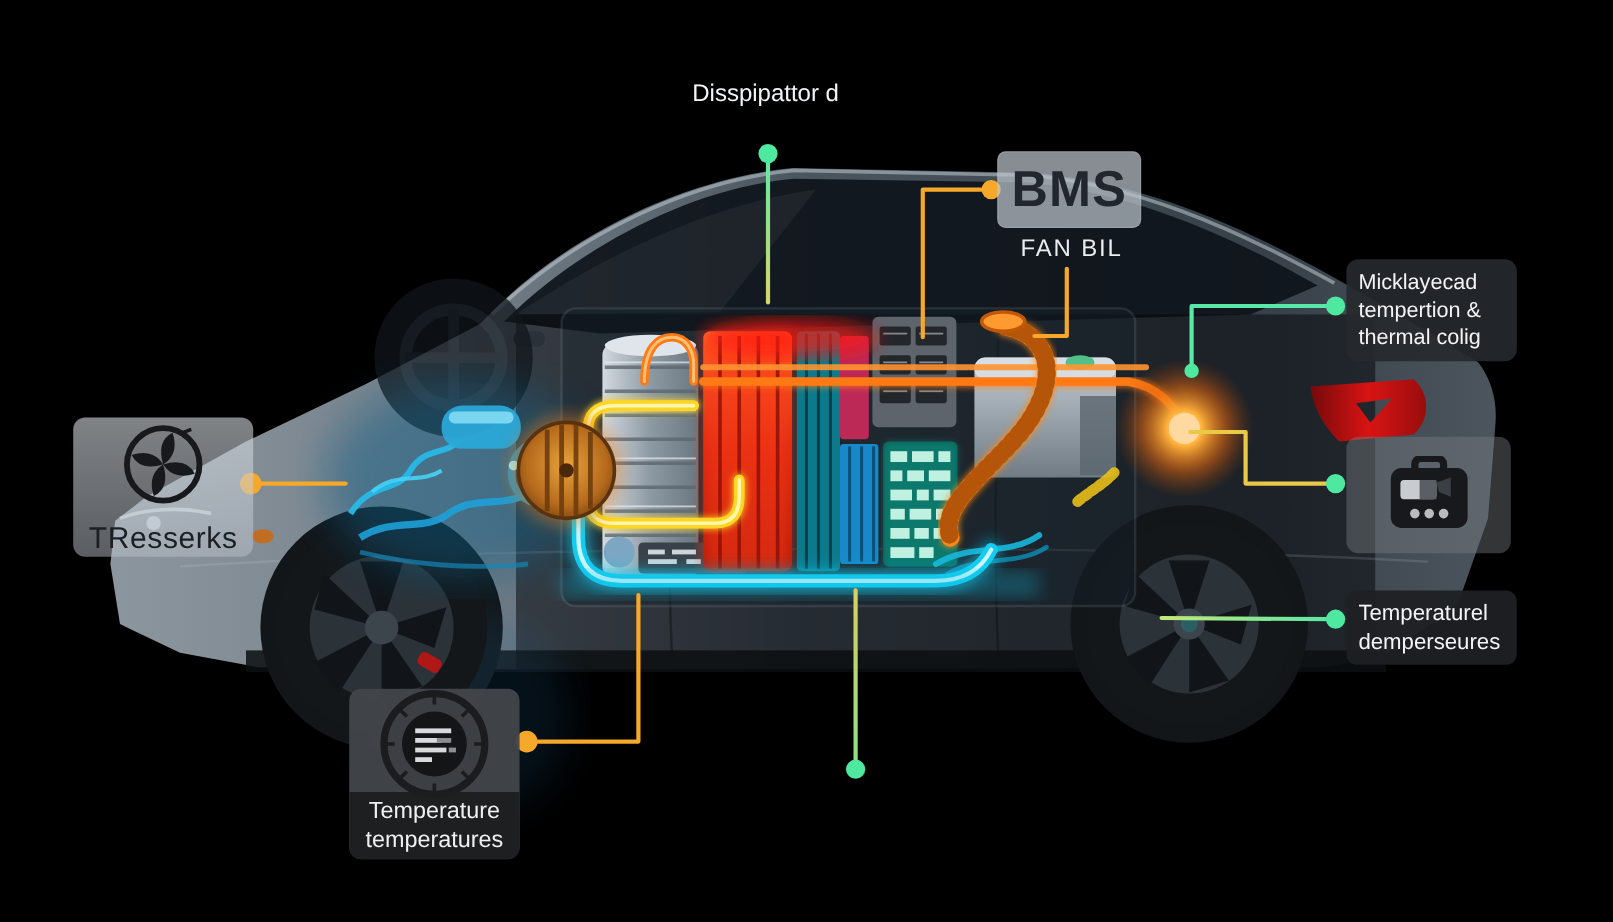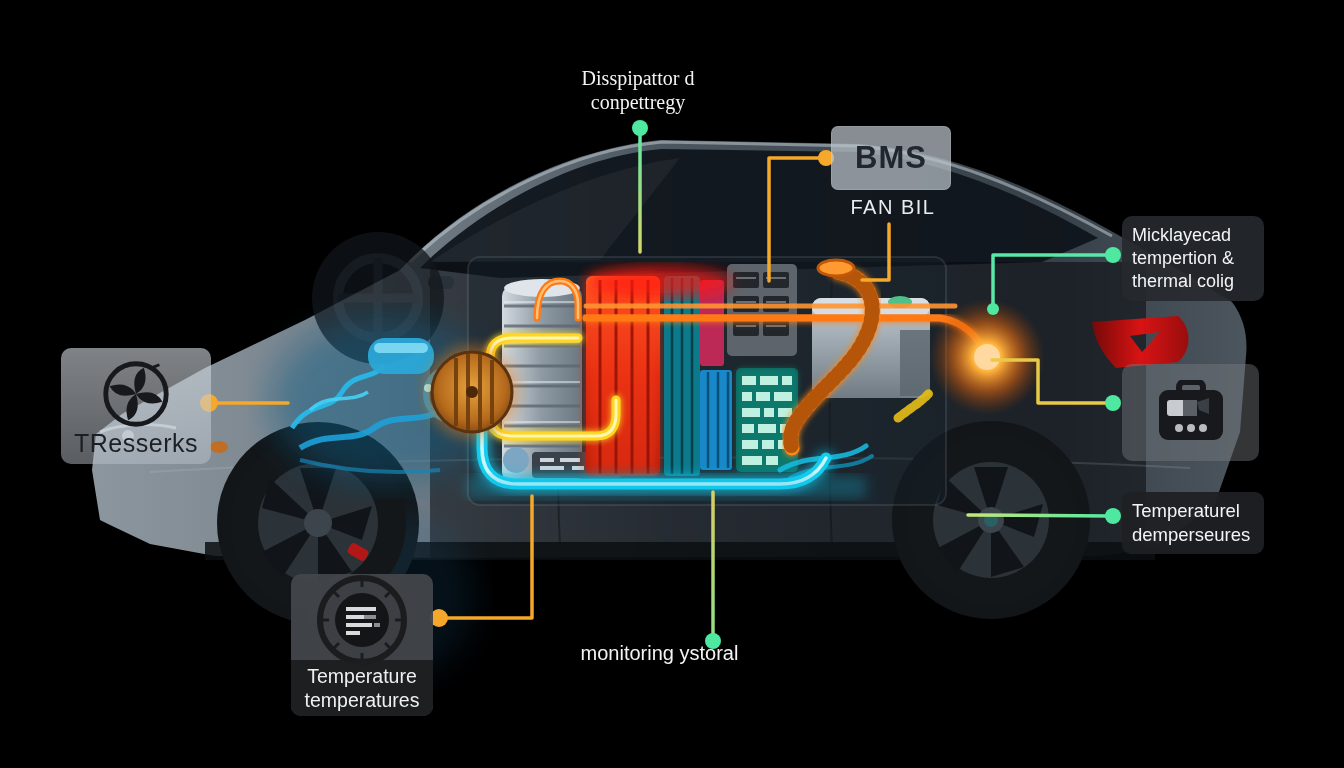--- a/index.html
+++ b/index.html
@@ -2,31 +2,31 @@
 <html><head>
 <meta charset="utf-8">
 <style>
   html,body{margin:0;padding:0;background:#000;}
   .stage{position:relative;width:1344px;height:768px;background:#000;overflow:hidden;
          font-family:"Liberation Sans",sans-serif;}
   .stage svg.scene{position:absolute;left:0;top:0;}
   .callout{position:absolute;color:#f2f4f6;}
   .txt-center{text-align:center;}
   .top-label{left:518px;top:66px;width:240px;font-size:20px;line-height:1.22;
-             text-shadow:0 1px 2px rgba(0,0,0,.8);font-family:Liberation Serif, serif;}
+             text-shadow:0 1px 2px rgba(0,0,0,.8);}
   .bms-box{left:831px;top:126px;width:120px;height:64px;border-radius:7px;
            background:rgba(187,196,203,.72);display:flex;align-items:center;justify-content:center;
-           color:#22262d;font-size:31px;font-weight:600;letter-spacing:1px;
+           color:#22262d;font-size:42px;font-weight:600;letter-spacing:1px;
            box-shadow:0 0 0 1px rgba(255,255,255,.12) inset;}
   .fan-bil{left:838px;top:196px;width:110px;font-size:20px;letter-spacing:1.5px;color:#e9edf0;}
   .thermal-box{left:1122px;top:216px;width:142px;background:rgba(38,41,45,.9);border-radius:10px;
                padding:8px 10px;font-size:18px;line-height:1.28;box-sizing:border-box;}
   .brand-box{left:61px;top:348px;width:150px;height:116px;border-radius:10px;
              background:linear-gradient(rgba(212,218,224,.60),rgba(188,196,204,.48));
-             display:flex;flex-direction:column;align-items:center;justify-content:center;}
+             display:flex;flex-direction:column;align-items:center;justify-content:space-between;}
   .brand-name{color:#1c2025;font-size:25px;font-weight:500;margin-top:-4px;letter-spacing:.5px;}
   .device-box{left:1122px;top:364px;width:137px;height:97px;border-radius:10px;
               background:rgba(122,126,130,.42);display:flex;align-items:center;justify-content:center;}
   .sensor-box{left:1122px;top:492px;width:142px;background:rgba(30,32,35,.94);border-radius:9px;
               padding:7px 10px;font-size:18.5px;line-height:1.3;box-sizing:border-box;}
   .gauge-box{left:291px;top:574px;width:142px;height:142px;border-radius:10px;
              background:rgba(66,70,74,.95);overflow:hidden;}
   .gauge-icon-wrap{height:84px;display:flex;align-items:center;justify-content:center;padding-top:4px;}
   .gauge-caption{position:absolute;left:0;right:0;bottom:0;height:56px;background:rgba(27,29,31,.95);
                  display:flex;flex-direction:column;align-items:center;justify-content:center;
@@ -380,21 +380,20 @@
       </g>
       <g>
         <line x1="713" y1="492" x2="713" y2="636" stroke="url(#gy2)"></line>
         <circle cx="713" cy="641" r="8" fill="#4ee8a0" stroke="none"></circle>
       </g>
     </g>
   </svg>
 
   <div class="callout top-label txt-center">
     <div>Disspipattor d</div>
-    <div>conpettregy</div>
   </div>
 
   <div class="callout bms-box">
     <span>BMS</span>
   </div>
   <div class="callout fan-bil txt-center">
     <span>FAN BIL</span>
   </div>
 
   <div class="callout thermal-box">
@@ -462,16 +461,15 @@
           </g>
       </svg>
     </div>
     <div class="gauge-caption">
       <div>Temperature</div>
       <div>temperatures</div>
     </div>
   </div>
 
   <div class="callout battery-label txt-center">
-    <div>monitoring ystoral</div>
   </div>
 
 </div>
 
 </body></html>

